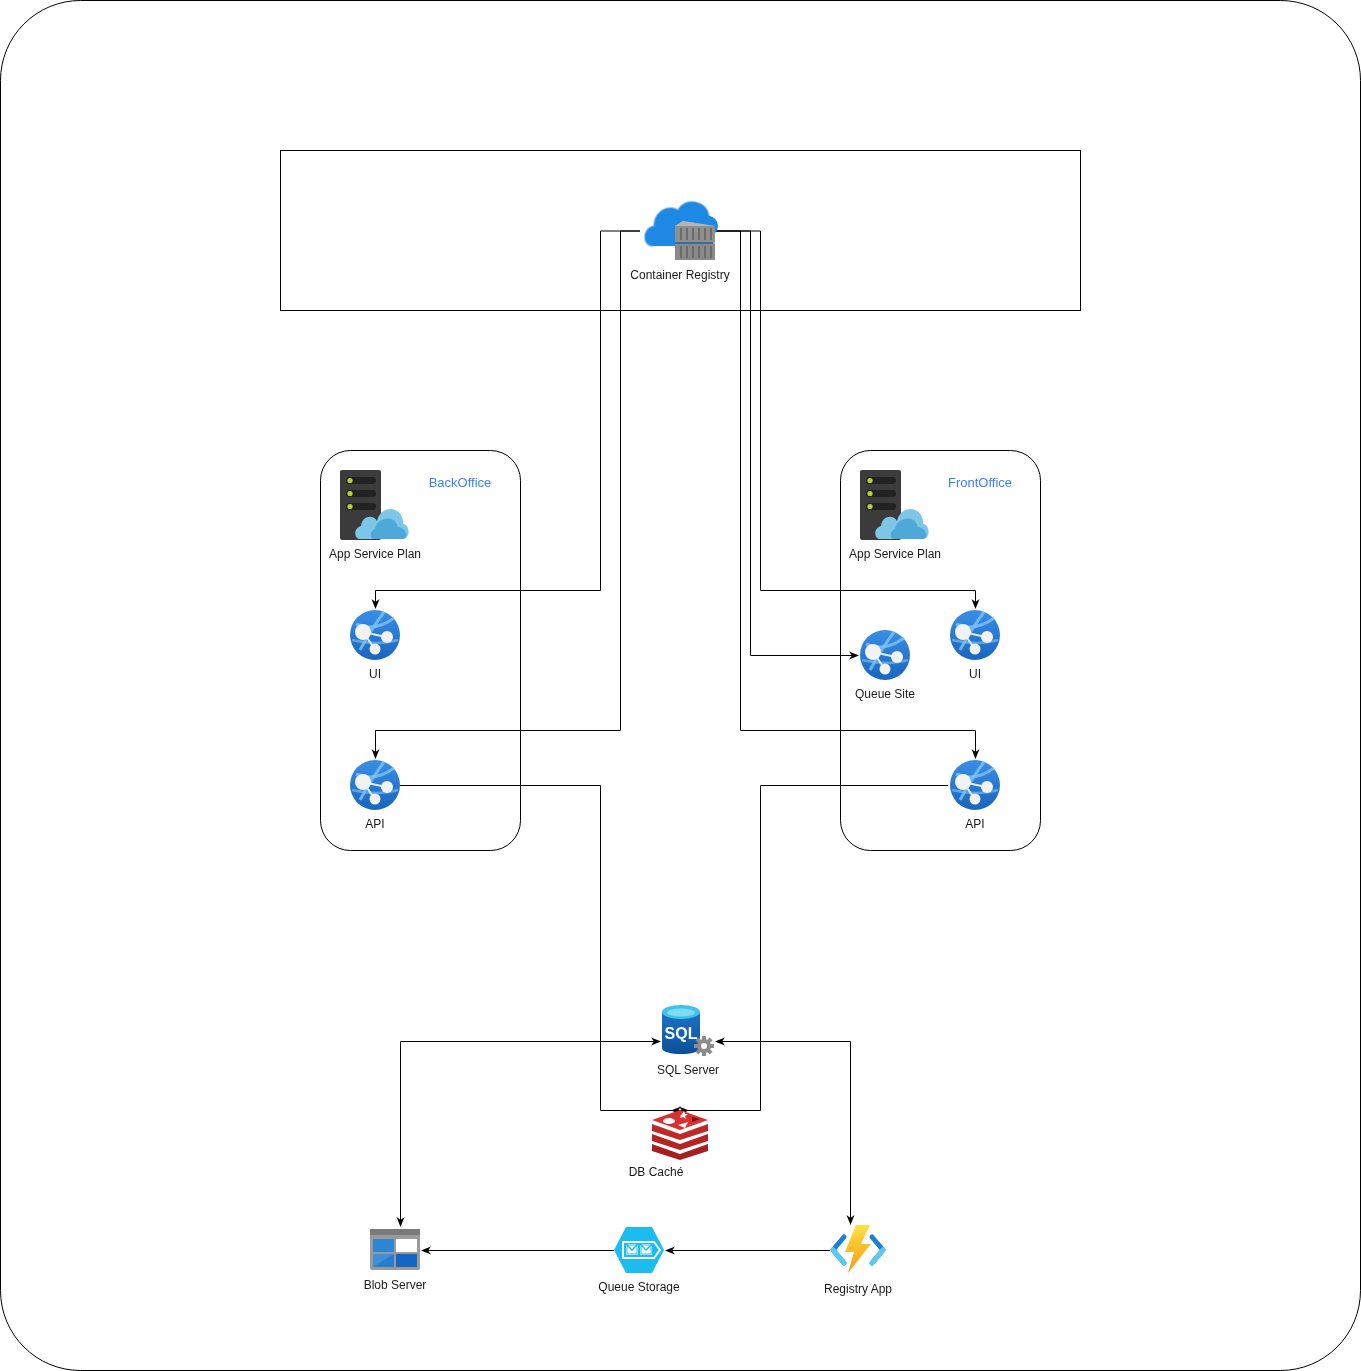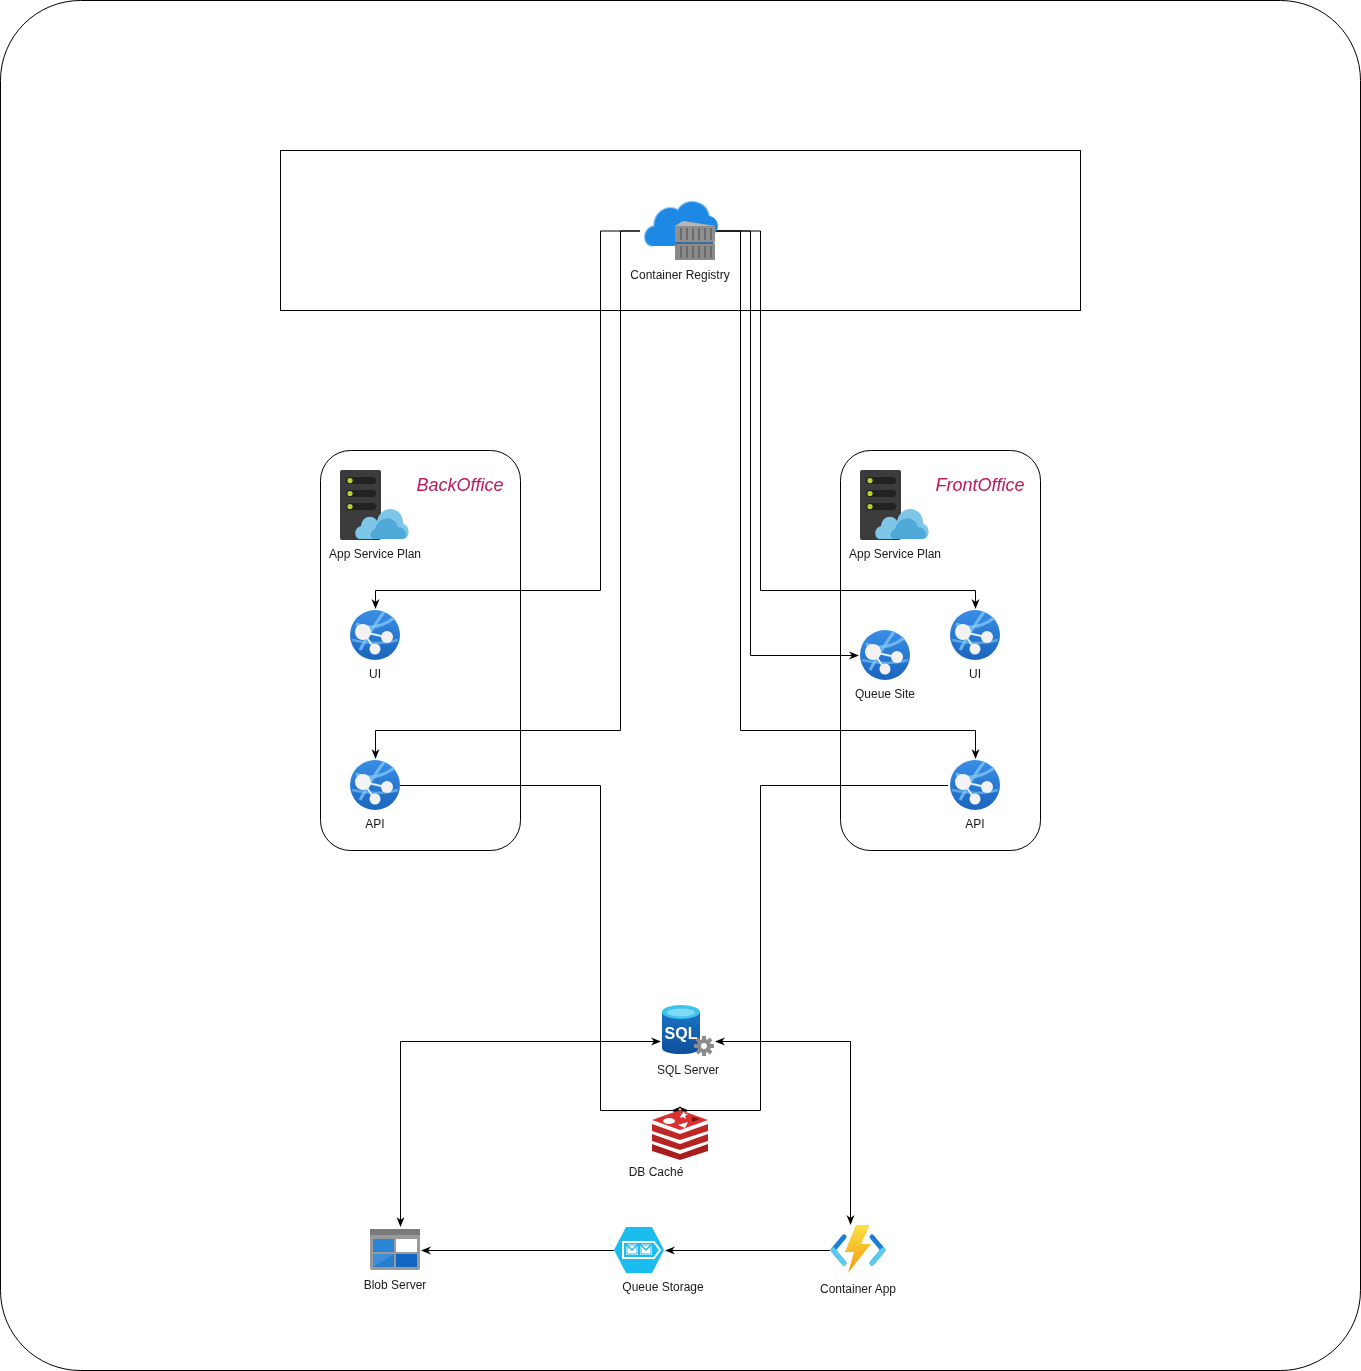--- a/index.html
+++ b/index.html
@@ -1,22 +1,22 @@
 <!DOCTYPE html>
 <html><head>
   <meta charset="utf-8">
   <style>
     html, body { margin: 0; padding: 0; background: #ffffff; }
     body { width: 1361px; height: 1371px; position: relative; overflow: hidden;
            font-family: "Liberation Sans", sans-serif; }
     #canvas { position: absolute; left: 0; top: 0; width: 1361px; height: 1371px; }
     .lbl { position: absolute; font-size: 12px; color: #1a1a1a; 
            white-space: nowrap; transform: translateX(-50%); font-family: "Liberation Sans", sans-serif; }
-    .group-title { position: absolute; font-size: 18px; color: #be185d; white-space: nowrap;
-                   transform: translateX(-50%); font-family: "Liberation Sans", sans-serif; font-style: italic; }
+    .group-title { position: absolute; font-size: 13px; color: #3b82f6; white-space: nowrap;
+                   transform: translateX(-50%); font-family: "Liberation Sans", sans-serif; }
   </style>
 </head>
 <body>
 
 <svg id="canvas" width="1361" height="1371" viewBox="0 0 1361 1371" xmlns="http://www.w3.org/2000/svg">
   <defs>
     <marker id="arr" markerWidth="10" markerHeight="10" refX="9" refY="5" orient="auto" markerUnits="userSpaceOnUse">
       <path d="M0,1 L10,5 L0,9 L3,5 Z" fill="#000"></path>
     </marker>
     <marker id="arrS" markerWidth="10" markerHeight="10" refX="1" refY="5" orient="auto" markerUnits="userSpaceOnUse">
@@ -180,14 +180,14 @@
 
 <div class="group-title" style="left:980px; top:475px;">FrontOffice</div>
 <div class="lbl" style="left:895px; top:547px;">App Service Plan</div>
 <div class="lbl" style="left:885px; top:687px;">Queue Site</div>
 <div class="lbl" style="left:975px; top:667px;">UI</div>
 <div class="lbl" style="left:975px; top:817px;">API</div>
 
 <div class="lbl" style="left:688px; top:1063px;">SQL Server</div>
 <div class="lbl" style="left:656px; top:1165px;">DB Caché</div>
 <div class="lbl" style="left:395px; top:1278px;">Blob Server</div>
-<div class="lbl" style="left:639px; top:1280px;margin-left:24px;">Queue Storage</div>
-<div class="lbl" style="left:858px; top:1282px;">Container App</div>
+<div class="lbl" style="left:639px; top:1280px;">Queue Storage</div>
+<div class="lbl" style="left:858px; top:1282px;">Registry App</div>
 
 </body></html>

